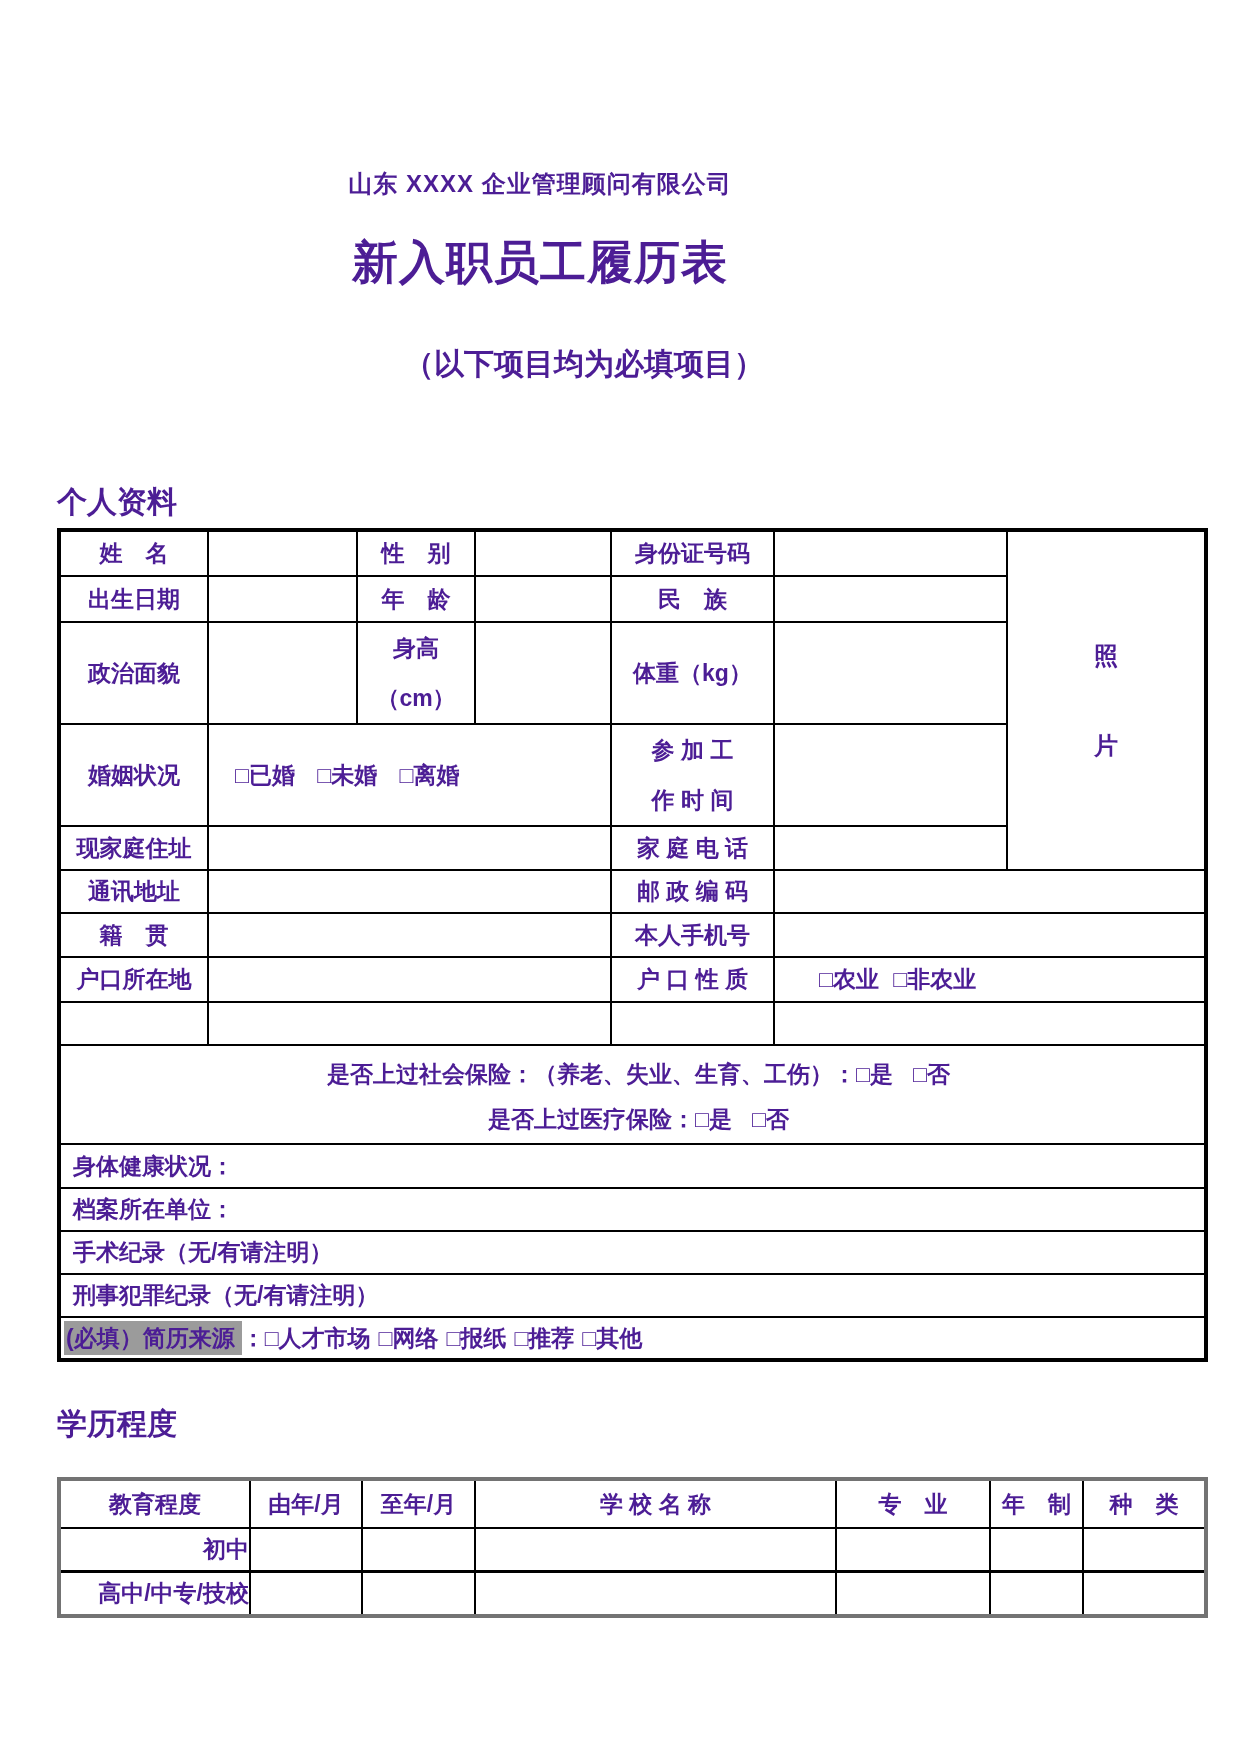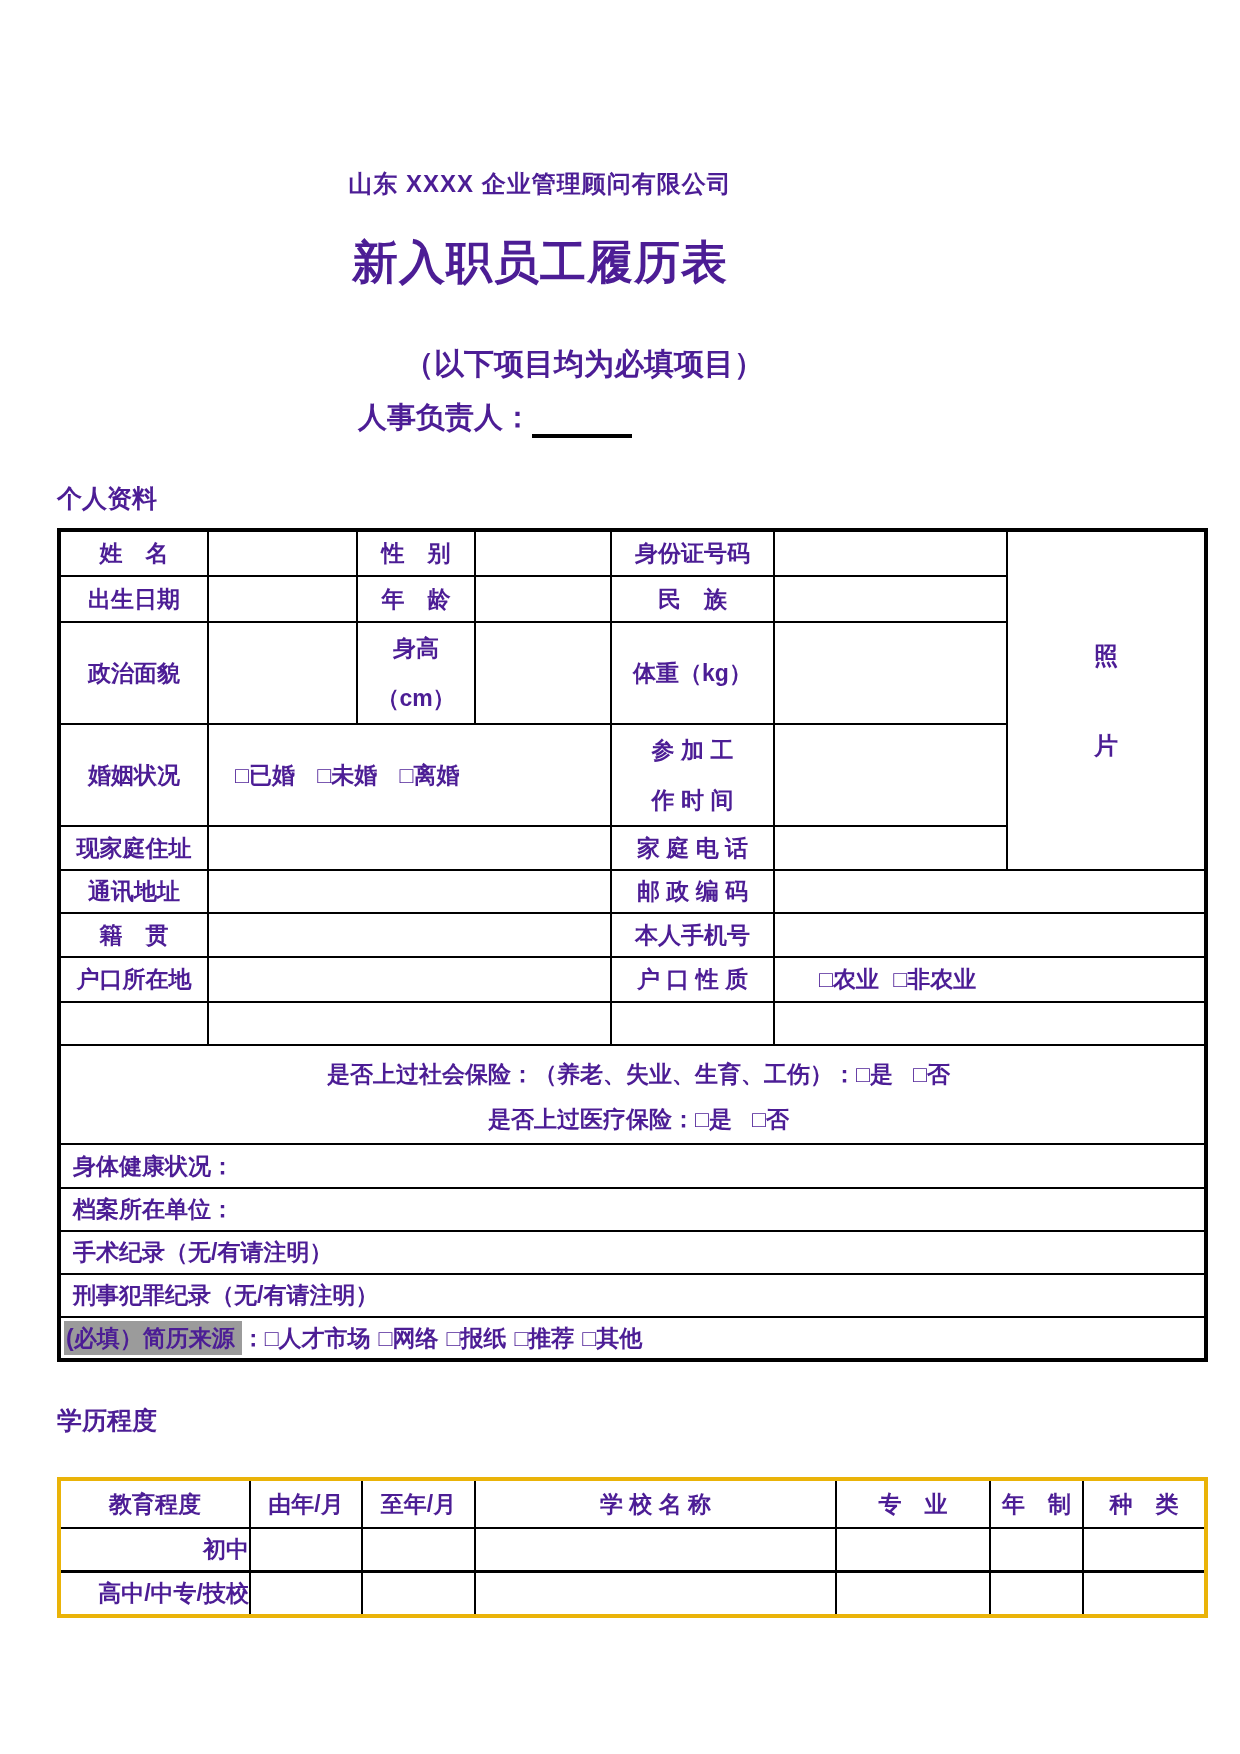--- a/index.html
+++ b/index.html
@@ -10,27 +10,27 @@
   }
   
   .hdr-center { position:absolute; left:0; width:1080px; text-align:center; }
   .company   { top:168px; font-size:24px; letter-spacing:1px; }
   .doc-title { top:232px; font-size:46px; letter-spacing:1px; }
   .subtitle  { top:344px; font-size:30px;margin-left:44px; }
   .hr-line   { position:absolute; left:358px; top:398px; font-size:29px; }
   .fill-line { display:inline-block; width:100px; height:30px;
                border-bottom:4px solid #000; vertical-align:bottom; }
   
-  .sec-heading { position:absolute; left:57px; font-size:25px; }
+  .sec-heading { position:absolute; left:57px; font-size:30px; }
   .sec1 { top:482px; }
   .sec2 { top:1404px; }
   
   table { border-collapse:collapse; table-layout:fixed; position:absolute; left:57px; }
   .t1 { top:528px; width:1147px; border:4px solid #000; }
-  .t2 { top:1477px; width:1147px; border:4px solid #eab308; }
+  .t2 { top:1477px; width:1147px; border:4px solid #737373; }
   td { border:2px solid #000; font-size:23px; font-weight:bold;
        vertical-align:middle; overflow:hidden; padding:0; }
   .lbl  { text-align:center; }
   .full { text-align:left; padding-left:12px; }
   .opts { text-align:left; padding-left:26px; }
   .hukou-opts { text-align:left; padding-left:44px; }
   .two-line div { line-height:50px; text-align:center; }
   .h47 td{height:43px} .h48 td{height:44px} .h101 td{height:97px}
   .h92 td{height:88px} .h46 td{height:42px} .h45 td{height:41px}
   .h97 td{height:93px} .h44 td{height:40px} .h50 td{height:46px}
@@ -47,23 +47,20 @@
   .thick td { border-bottom:3px solid #000; }
 </style>
 </head>
 <body>
 
 <div class="page">
 
   <div class="hdr-center company">山东 XXXX 企业管理顾问有限公司</div>
   <div class="hdr-center doc-title">新入职员工履历表</div>
   <div class="hdr-center subtitle">（以下项目均为必填项目）</div>
-  <div class="hr-line">
-    <span>人事负责人：</span><span class="fill-line"></span>
-  </div>
 
   <div class="sec-heading sec1">个人资料</div>
 
   <table class="t1">
     <colgroup>
       <col style="width:149px">
         <col style="width:149px">
         <col style="width:118px">
       <col style="width:136px">
         <col style="width:163px">

